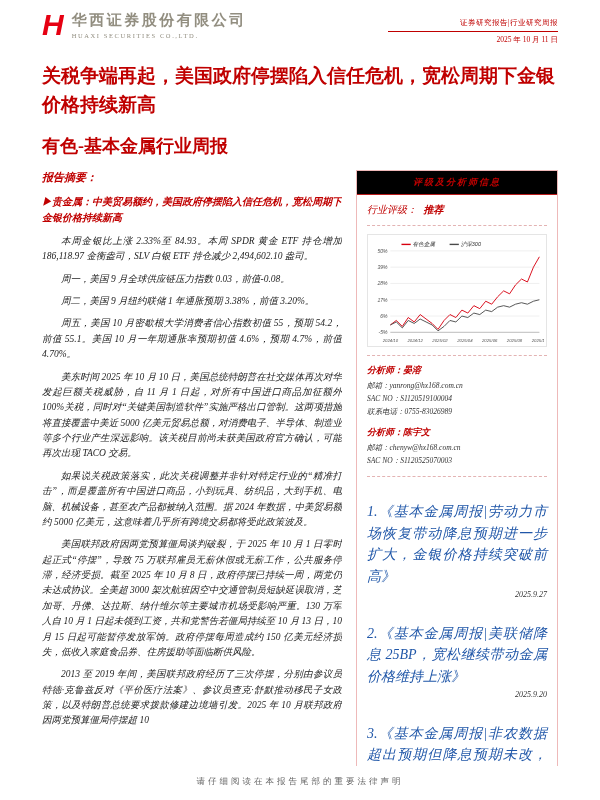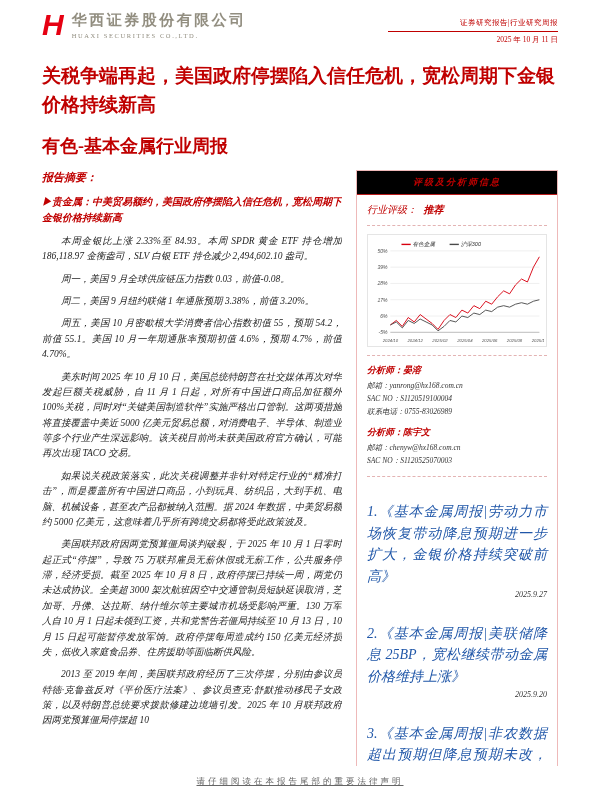--- a/index.html
+++ b/index.html
@@ -47,21 +47,21 @@
   .analyst { margin-bottom:8px; }
   .analyst-name { font-size:9px; color:#c00000; font-weight:bold; margin-bottom:3px; }
   .detail { font-size:7.5px; color:#333; line-height:1.7; }
   .mail { color:#333; }
   .report-item { margin-bottom:7px; }
   .report-link { font-size:14px; color:#1f56a8; line-height:1.55; text-align:justify;margin-top:24px; }
   .report-item-date { font-size:8px; color:#333; text-align:right; margin-top:2px; }
 
   
   .footer { text-align:center; font-size:8.5px; color:#666; letter-spacing:3px;
-            padding:10px 0 12px 0; flex:none;text-decoration:underline; }
+            padding:10px 0 12px 0; flex:none; }
 </style>
 </head>
 <body>
 
 <div class="page">
 
   <div class="header">
     <div class="brand">
       <div class="logo">H</div>
       <div>

